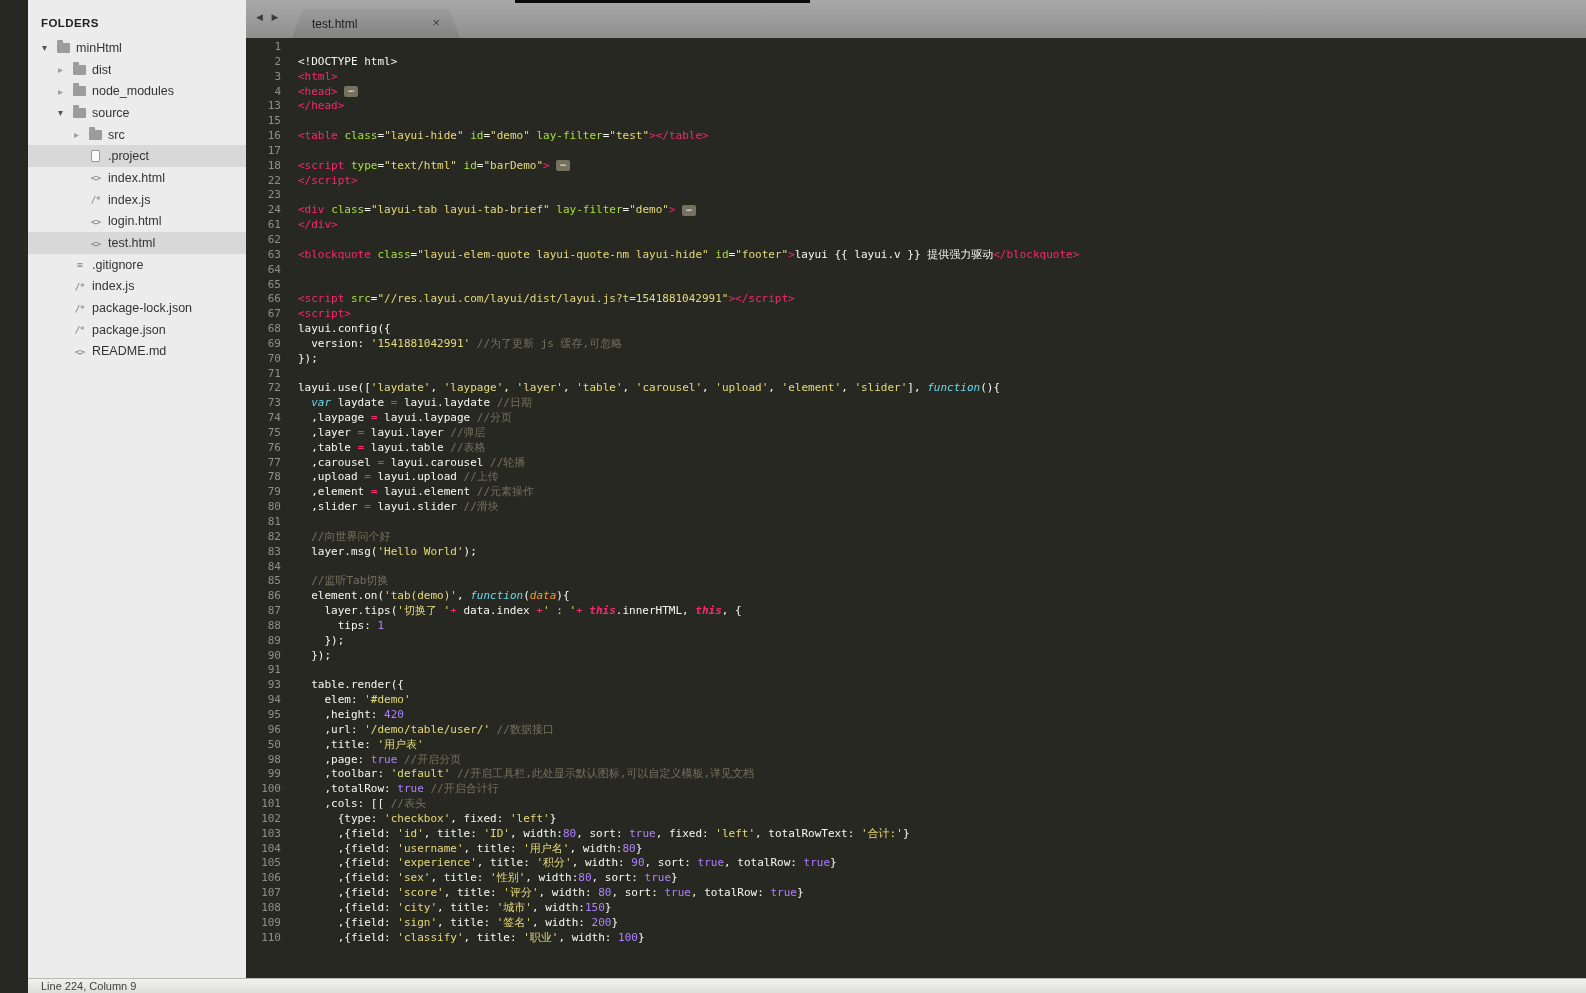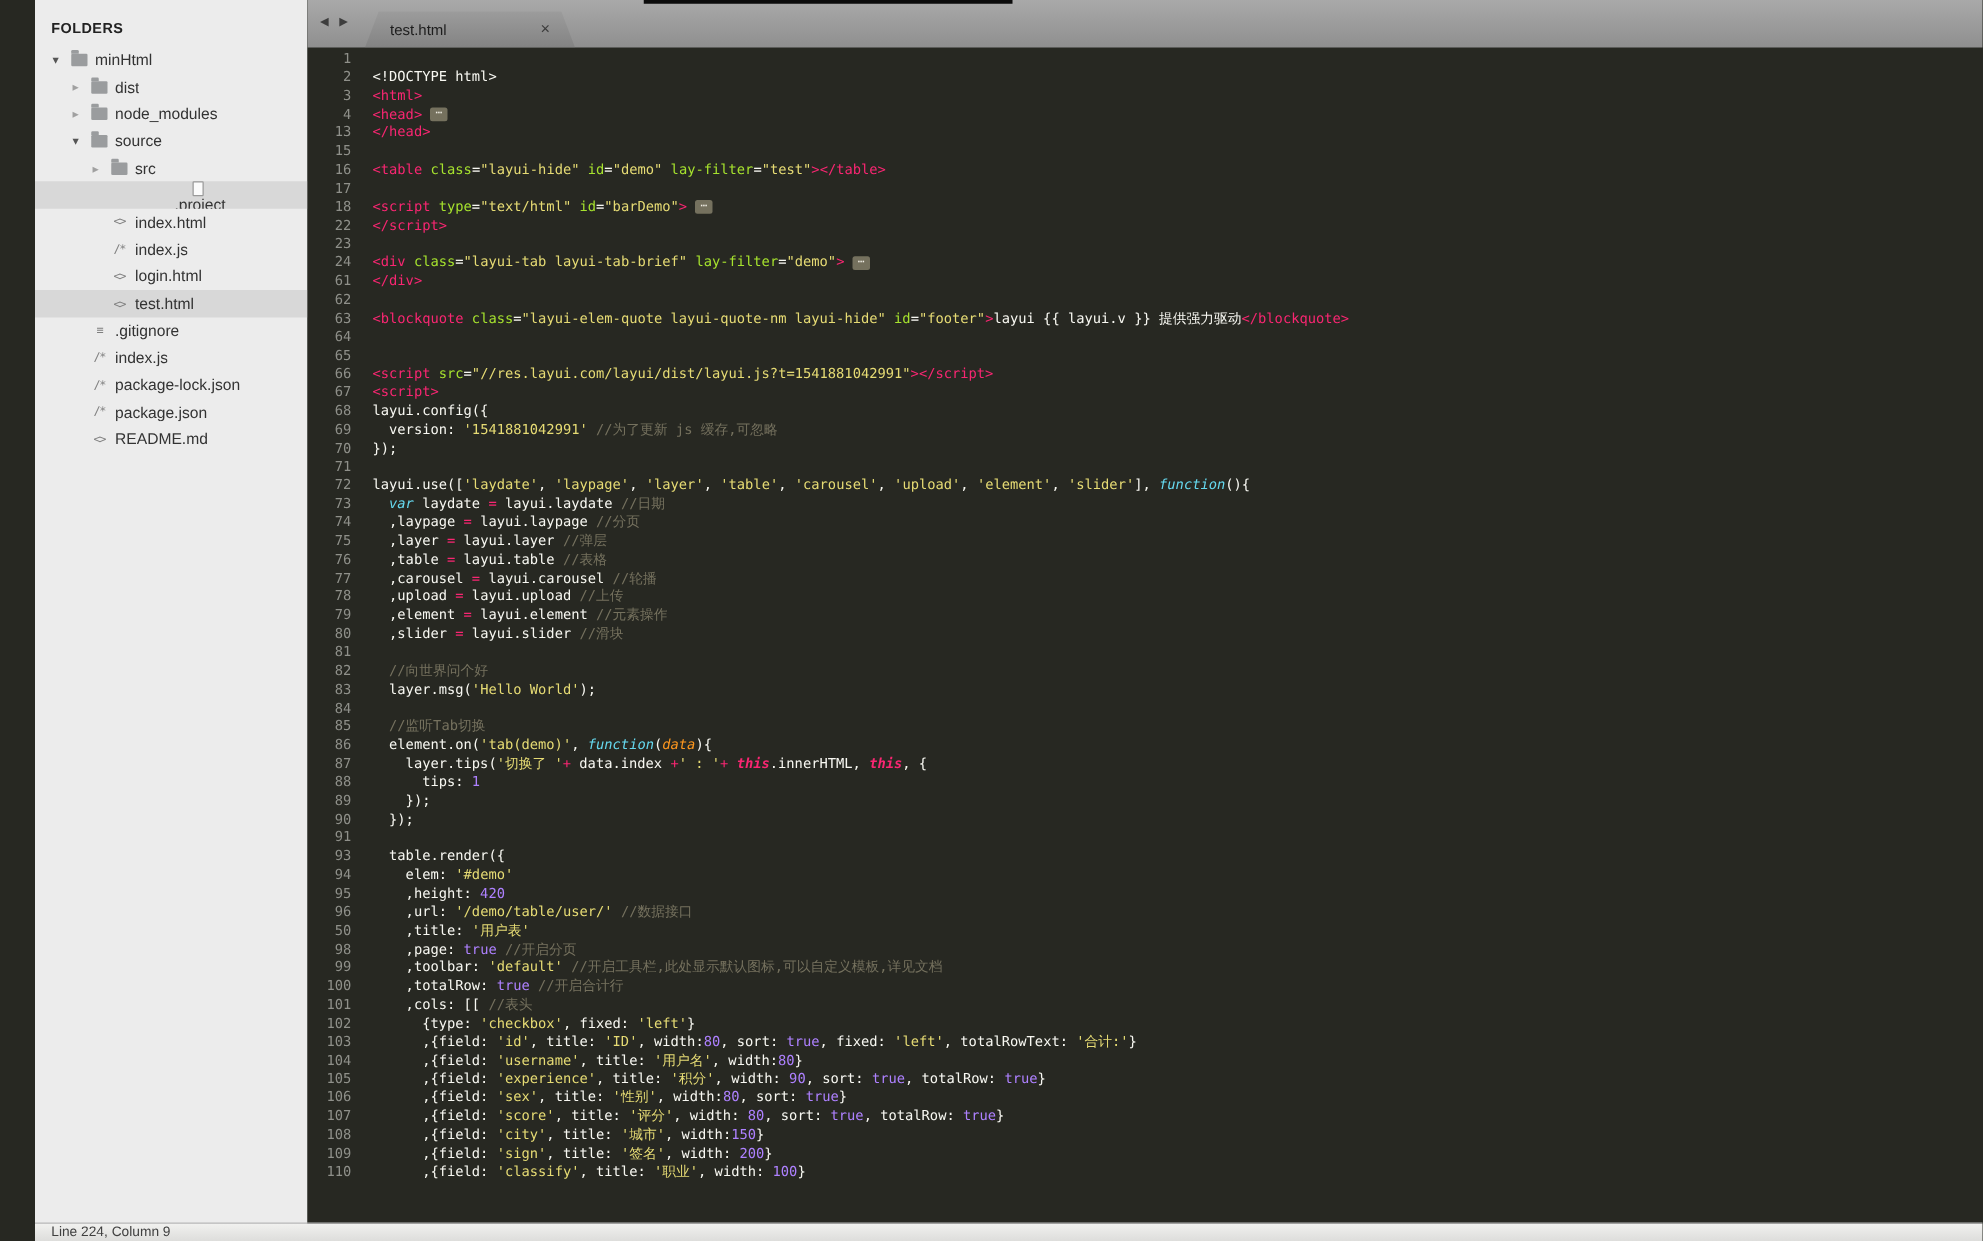--- a/index.html
+++ b/index.html
@@ -106,21 +106,21 @@
           </span>
           <span class="label">source</span>
         </div>
         <div class="tree-row" style="padding-left: 46px;">
           <span class="arrow closed">▸</span>
           <span class="icon">
             <span class="folder-shape"></span>
           </span>
           <span class="label">src</span>
         </div>
-        <div class="tree-row selected" style="padding-left: 46px; flex-direction: column;">
+        <div class="tree-row selected" style="padding-left: 46px;">
           <span class="arrow closed"></span>
           <span class="icon">
             <span class="doc-shape"></span>
           </span>
           <span class="label">.project</span>
         </div>
         <div class="tree-row" style="padding-left: 46px;">
           <span class="arrow closed"></span>
           <span class="icon">
             <span class="glyph">&lt;&gt;</span>

